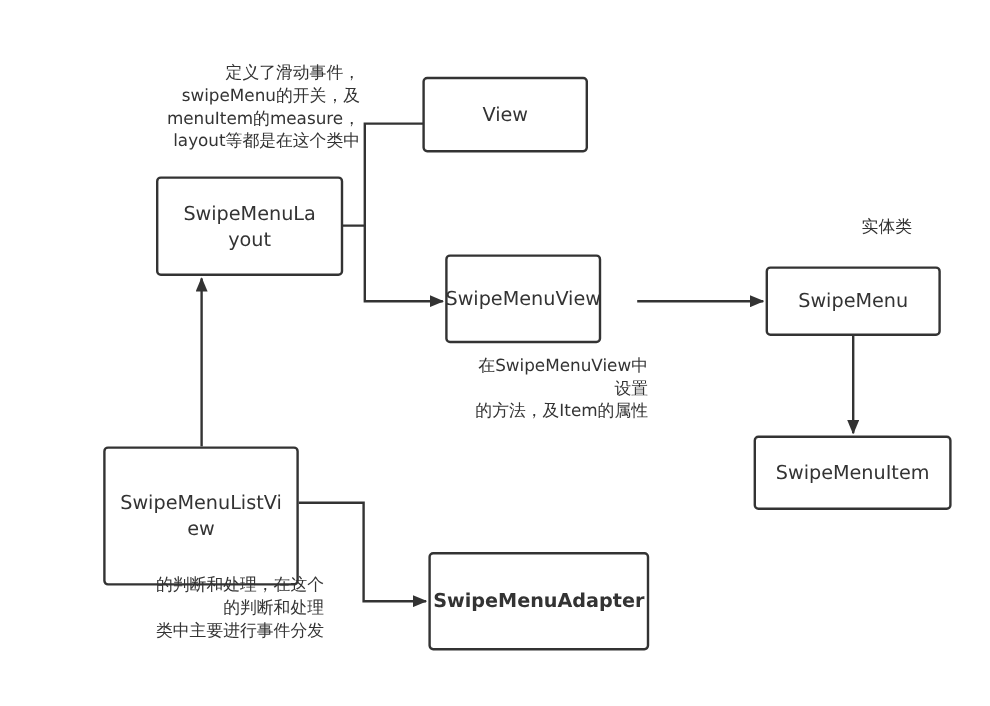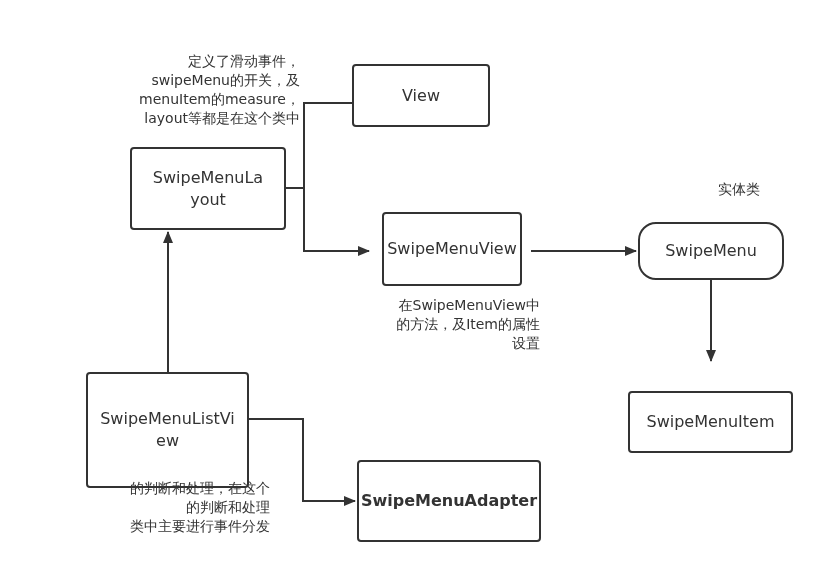--- a/index.html
+++ b/index.html
@@ -34,35 +34,35 @@
   <div>swipeMenu的开关，及</div>
   <div>menuItem的measure，</div>
   <div>layout等都是在这个类中</div>
 </div>
 
 <div class="node" style="left:98px; top:147px; width:156px; height:83px; white-space:pre-line;margin-left:32px;">SwipeMenuLa
 yout</div>
 
 <div class="node" style="left:352px; top:64px; width:138px; height:63px;">View</div>
 
-<div class="node" style="left:382px; top:212px; width:140px; height:74px;">SwipeMenuView</div>
+<div class="node" style="left:371px; top:212px; width:130px; height:74px;">SwipeMenuView</div>
 
 <div class="note" style="left:340px; top:296px; width:200px;">
   <div>在SwipeMenuView中</div>
+  <div>设置</div>
   <div>的方法，及Item的属性</div>
-  <div>设置</div>
 </div>
 
 <div class="note" style="left:660px; top:180px; width:100px;font-family:Liberation Serif, serif;">
   <div>实体类</div>
 </div>
 
-<div class="node" style="left:638px; top:222px; width:146px; height:58px;border-radius:18px;">SwipeMenu</div>
+<div class="node" style="left:638px; top:222px; width:146px; height:58px;">SwipeMenu</div>
 
-<div class="node" style="left:628px; top:363px; width:165px; height:62px;margin-top:28px;">SwipeMenuItem</div>
+<div class="node" style="left:628px; top:363px; width:165px; height:62px;">SwipeMenuItem</div>
 
 <div class="node" style="left:86px; top:372px; width:163px; height:116px; white-space:pre-line;">SwipeMenuListVi
 ew</div>
 
 <div class="note" style="left:70px; top:479px; width:200px;">
   <div>的判断和处理，在这个</div>
   <div>的判断和处理</div>
   <div>类中主要进行事件分发</div>
 </div>
 

